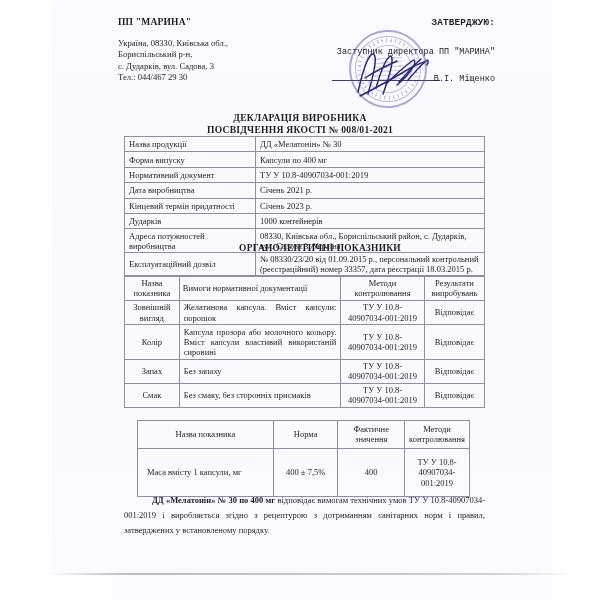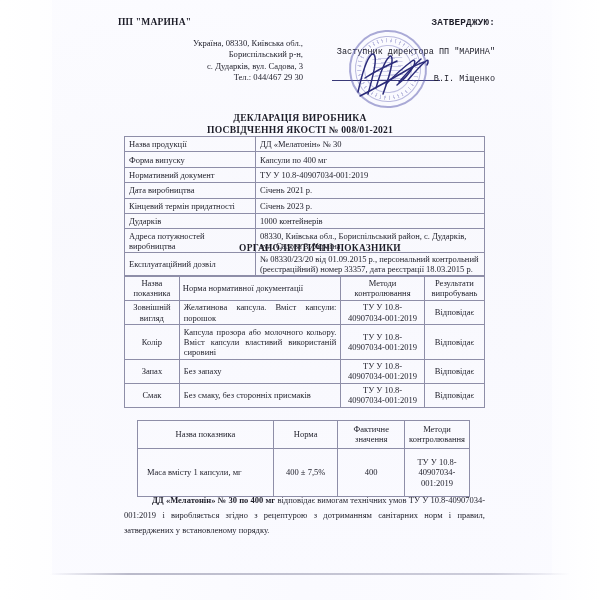--- a/index.html
+++ b/index.html
@@ -25,21 +25,21 @@
   .scan-edge{
     position:absolute;left:50px;top:573px;width:520px;height:2px;
     background:linear-gradient(90deg,rgba(190,190,205,0) 0%,rgba(165,165,185,.75) 15%,rgba(175,175,195,.6) 85%,rgba(190,190,205,0) 100%);
   }
   .content{position:absolute;left:0;top:0;width:600px;height:600px;}
 
   
   .header{position:absolute;left:0;top:0;width:600px;height:110px;}
   .hdr-left{position:absolute;left:118px;top:17px;width:185px;}
   .company{font-weight:bold;font-size:9.5px;letter-spacing:.2px;}
-  .addr{margin-top:11px;font-size:8.6px;line-height:11.3px;text-align:right;}
+  .addr{margin-top:11px;font-size:8.6px;line-height:11.3px;}
   .addr div{white-space:nowrap;}
 
   .hdr-right{position:absolute;left:330px;top:17px;width:165px;text-align:right;font-family:Liberation Mono, monospace;}
   .approve{font-weight:bold;font-size:9.3px;letter-spacing:.2px;}
   .deputy{margin-top:19px;font-size:8.5px;white-space:nowrap;text-align:right;}
   .sig-line-row{position:relative;margin-top:17px;height:14px;}
   .sig-rule{position:absolute;left:2px;top:6px;width:108px;border-bottom:1px solid #3a3a78;}
   .sig-name{position:absolute;right:0;top:0;font-size:8.5px;}
 
   
@@ -214,21 +214,21 @@
         </tr>
       </tbody>
     </table>
 
     <div class="section-title" id="sec-organoleptic">ОРГАНОЛЕПТИЧНІ ПОКАЗНИКИ</div>
 
     <table class="t-org">
       <thead>
         <tr>
           <th class="c-name">Назва показника</th>
-          <th class="c-req">Норма нормативної документації</th>
+          <th class="c-req">Вимоги нормативної документації</th>
           <th class="c-meth">Методи контролювання</th>
           <th class="c-res">Результати випробувань</th>
         </tr>
       </thead>
       <tbody>
         <tr>
           <td class="c-name">Зовнішній вигляд</td>
           <td class="c-req just">Желатинова капсула. Вміст капсули: порошок</td>
           <td class="c-meth">ТУ У 10.8-40907034-001:2019</td>
           <td class="c-res">Відповідає</td>

